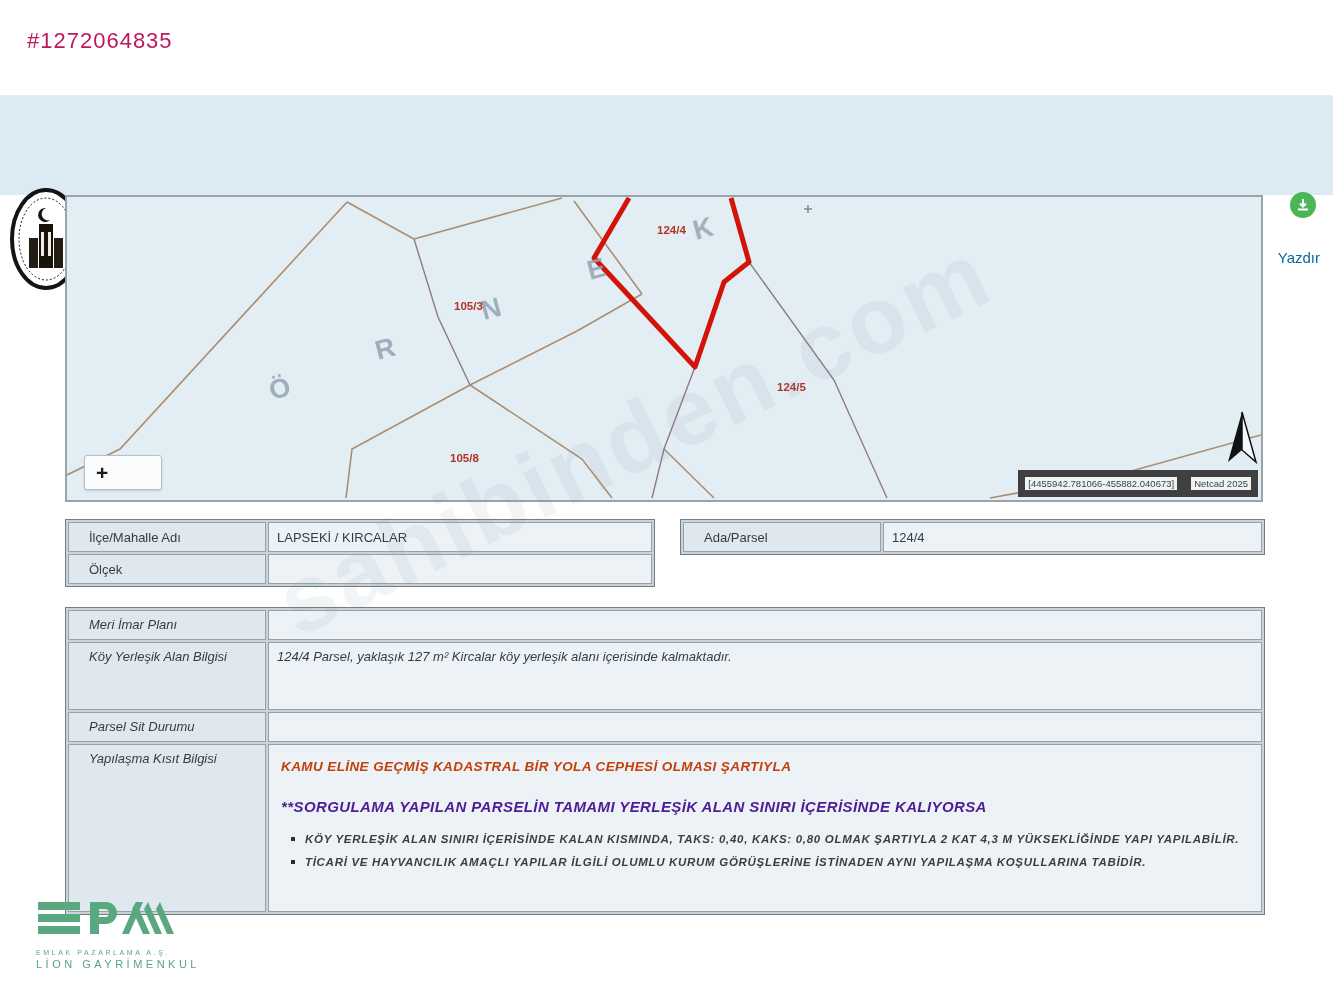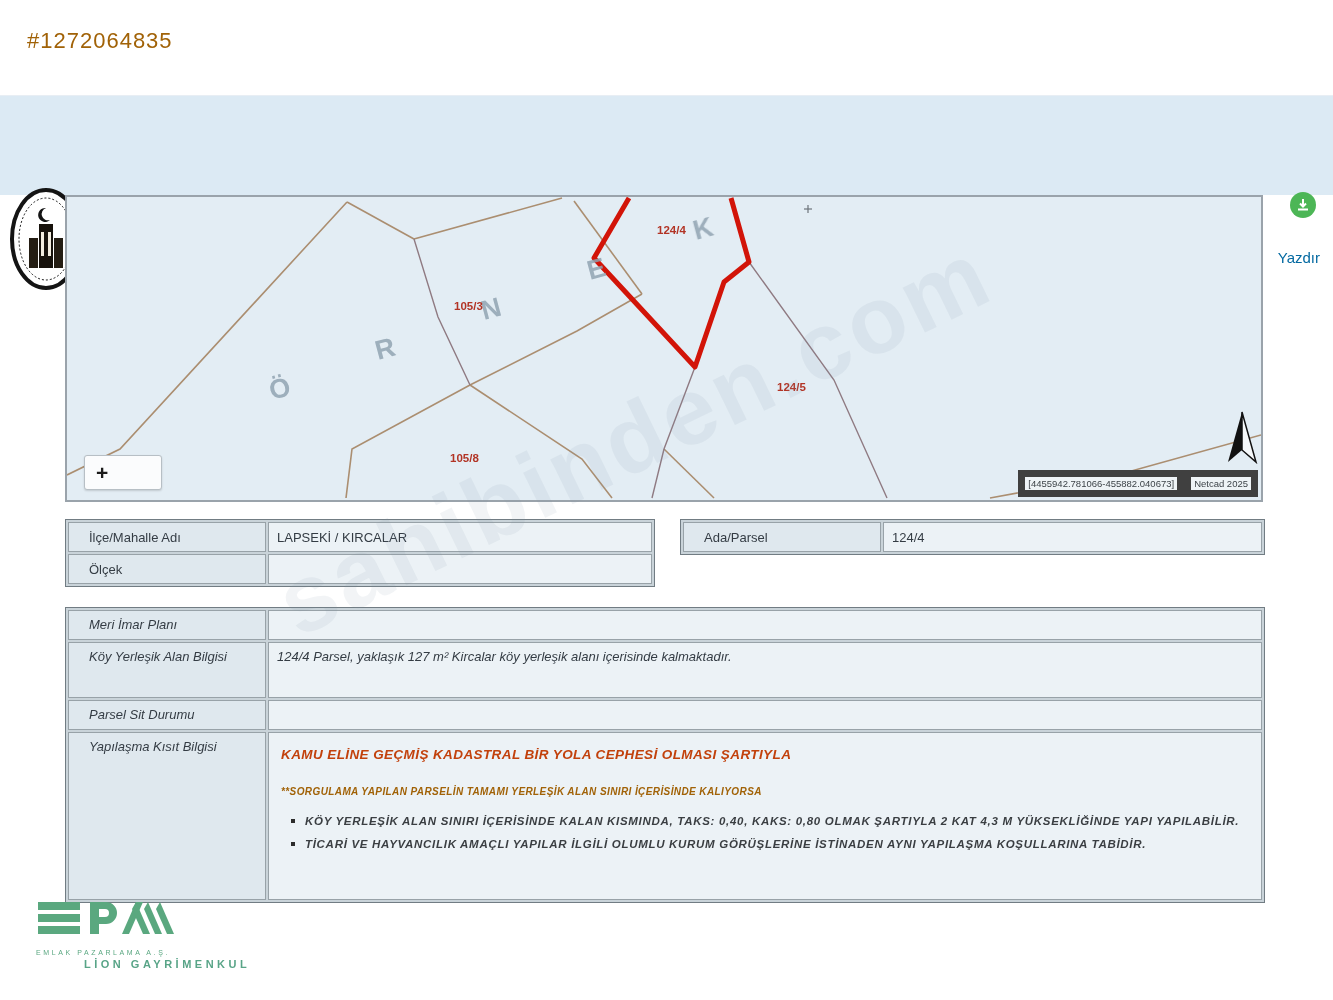--- a/index.html
+++ b/index.html
@@ -3,21 +3,21 @@
 <meta charset="utf-8">
 <style>
   html,body{margin:0;padding:0;}
   body{
     width:1333px;height:1000px;position:relative;overflow:hidden;
     background:#ffffff;
     font-family:"Liberation Sans", sans-serif;
   }
   .listing-id{
     position:absolute;left:27px;top:28px;
-    font-size:22px;color:#a16207;letter-spacing:1px;
+    font-size:22px;color:#be185d;letter-spacing:1px;
   }
   
   .header-band{
     position:absolute;left:0;top:95px;width:1333px;height:99px;
     background:#dceaf4;border-top:1px solid #e8eef4;
   }
   .site-title{
     position:absolute;left:88px;top:100px;
     font-size:31px;color:#2d70b4;letter-spacing:0.5px;
   }
@@ -57,33 +57,33 @@
     border:1px solid #98a2a8;font-size:13px;color:#343c44;
     padding:4px 8px;vertical-align:middle;background:#ecf2f6;
   }
   .tbl td.lbl{background:#dfe8ee;width:168px;padding-left:20px;}
   .tbl-left{left:65px;top:519px;width:590px;}
   .tbl-right{left:680px;top:519px;width:585px;}
   .tbl-left td,.tbl-right td{height:20px;}
   .tbl-plan{left:65px;top:607px;width:1200px;}
   .tbl-plan td{vertical-align:top;padding-top:6px;font-style:italic;}
   .restrict-line1{font-size:13.5px;font-weight:bold;color:#c2410c;letter-spacing:0.4px;margin:8px 0 0 4px;}
-  .restrict-line2{font-size:10px;font-weight:bold;color:#a16207;letter-spacing:0.4px;margin:24px 0 14px 4px;}
+  .restrict-line2{font-size:15px;font-weight:bold;color:#4c1d95;letter-spacing:0.4px;margin:24px 0 14px 4px;}
   .bullets{margin:0 10px 6px 28px;}
   .bullet-item{
     position:relative;font-size:11.5px;font-weight:bold;color:#3a3e42;
     letter-spacing:0.7px;line-height:1.85;text-align:justify;margin-bottom:2px;
   }
   .bullet-item::before{
     content:"";position:absolute;left:-14px;top:8px;width:4px;height:4px;background:#2c2c2c;
   }
   
   .epa{position:absolute;left:36px;top:900px;width:190px;}
   .epa-tag{font-size:7px;color:#5aa781;letter-spacing:2.6px;margin-top:3px;white-space:nowrap;}
-  .epa-brand{font-size:11px;font-weight:bold;color:#58a487;letter-spacing:3.5px;margin-top:2px;white-space:nowrap;margin-left:48px;}
+  .epa-brand{font-size:11px;font-weight:normal;color:#58a487;letter-spacing:3.5px;margin-top:2px;white-space:nowrap;}
   
   .wm{
     position:absolute;left:260px;top:560px;width:900px;
     font-size:95px;font-weight:bold;color:rgba(130,148,163,0.10);
     transform:rotate(-26deg);transform-origin:left top;pointer-events:none;
     letter-spacing:4px;z-index:5;
   }
 </style>
 </head>
 <body>
@@ -215,21 +215,21 @@
   </tr>
 </tbody>
   </table>
 
 <table class="tbl tbl-plan">
   <tbody>
       <tr style="height:30px;">
     <td class="lbl">Meri İmar Planı</td>
     <td></td>
   </tr>
-  <tr style="height:56px;">
+  <tr style="height:68px;">
     <td class="lbl">Köy Yerleşik Alan Bilgisi</td>
     <td>124/4 Parsel, yaklaşık 127 m² Kircalar köy yerleşik alanı içerisinde kalmaktadır.</td>
   </tr>
   <tr style="height:30px;">
     <td class="lbl">Parsel Sit Durumu</td>
     <td></td>
   </tr>
   <tr style="height:168px;">
     <td class="lbl">Yapılaşma Kısıt Bilgisi</td>
     <td>

